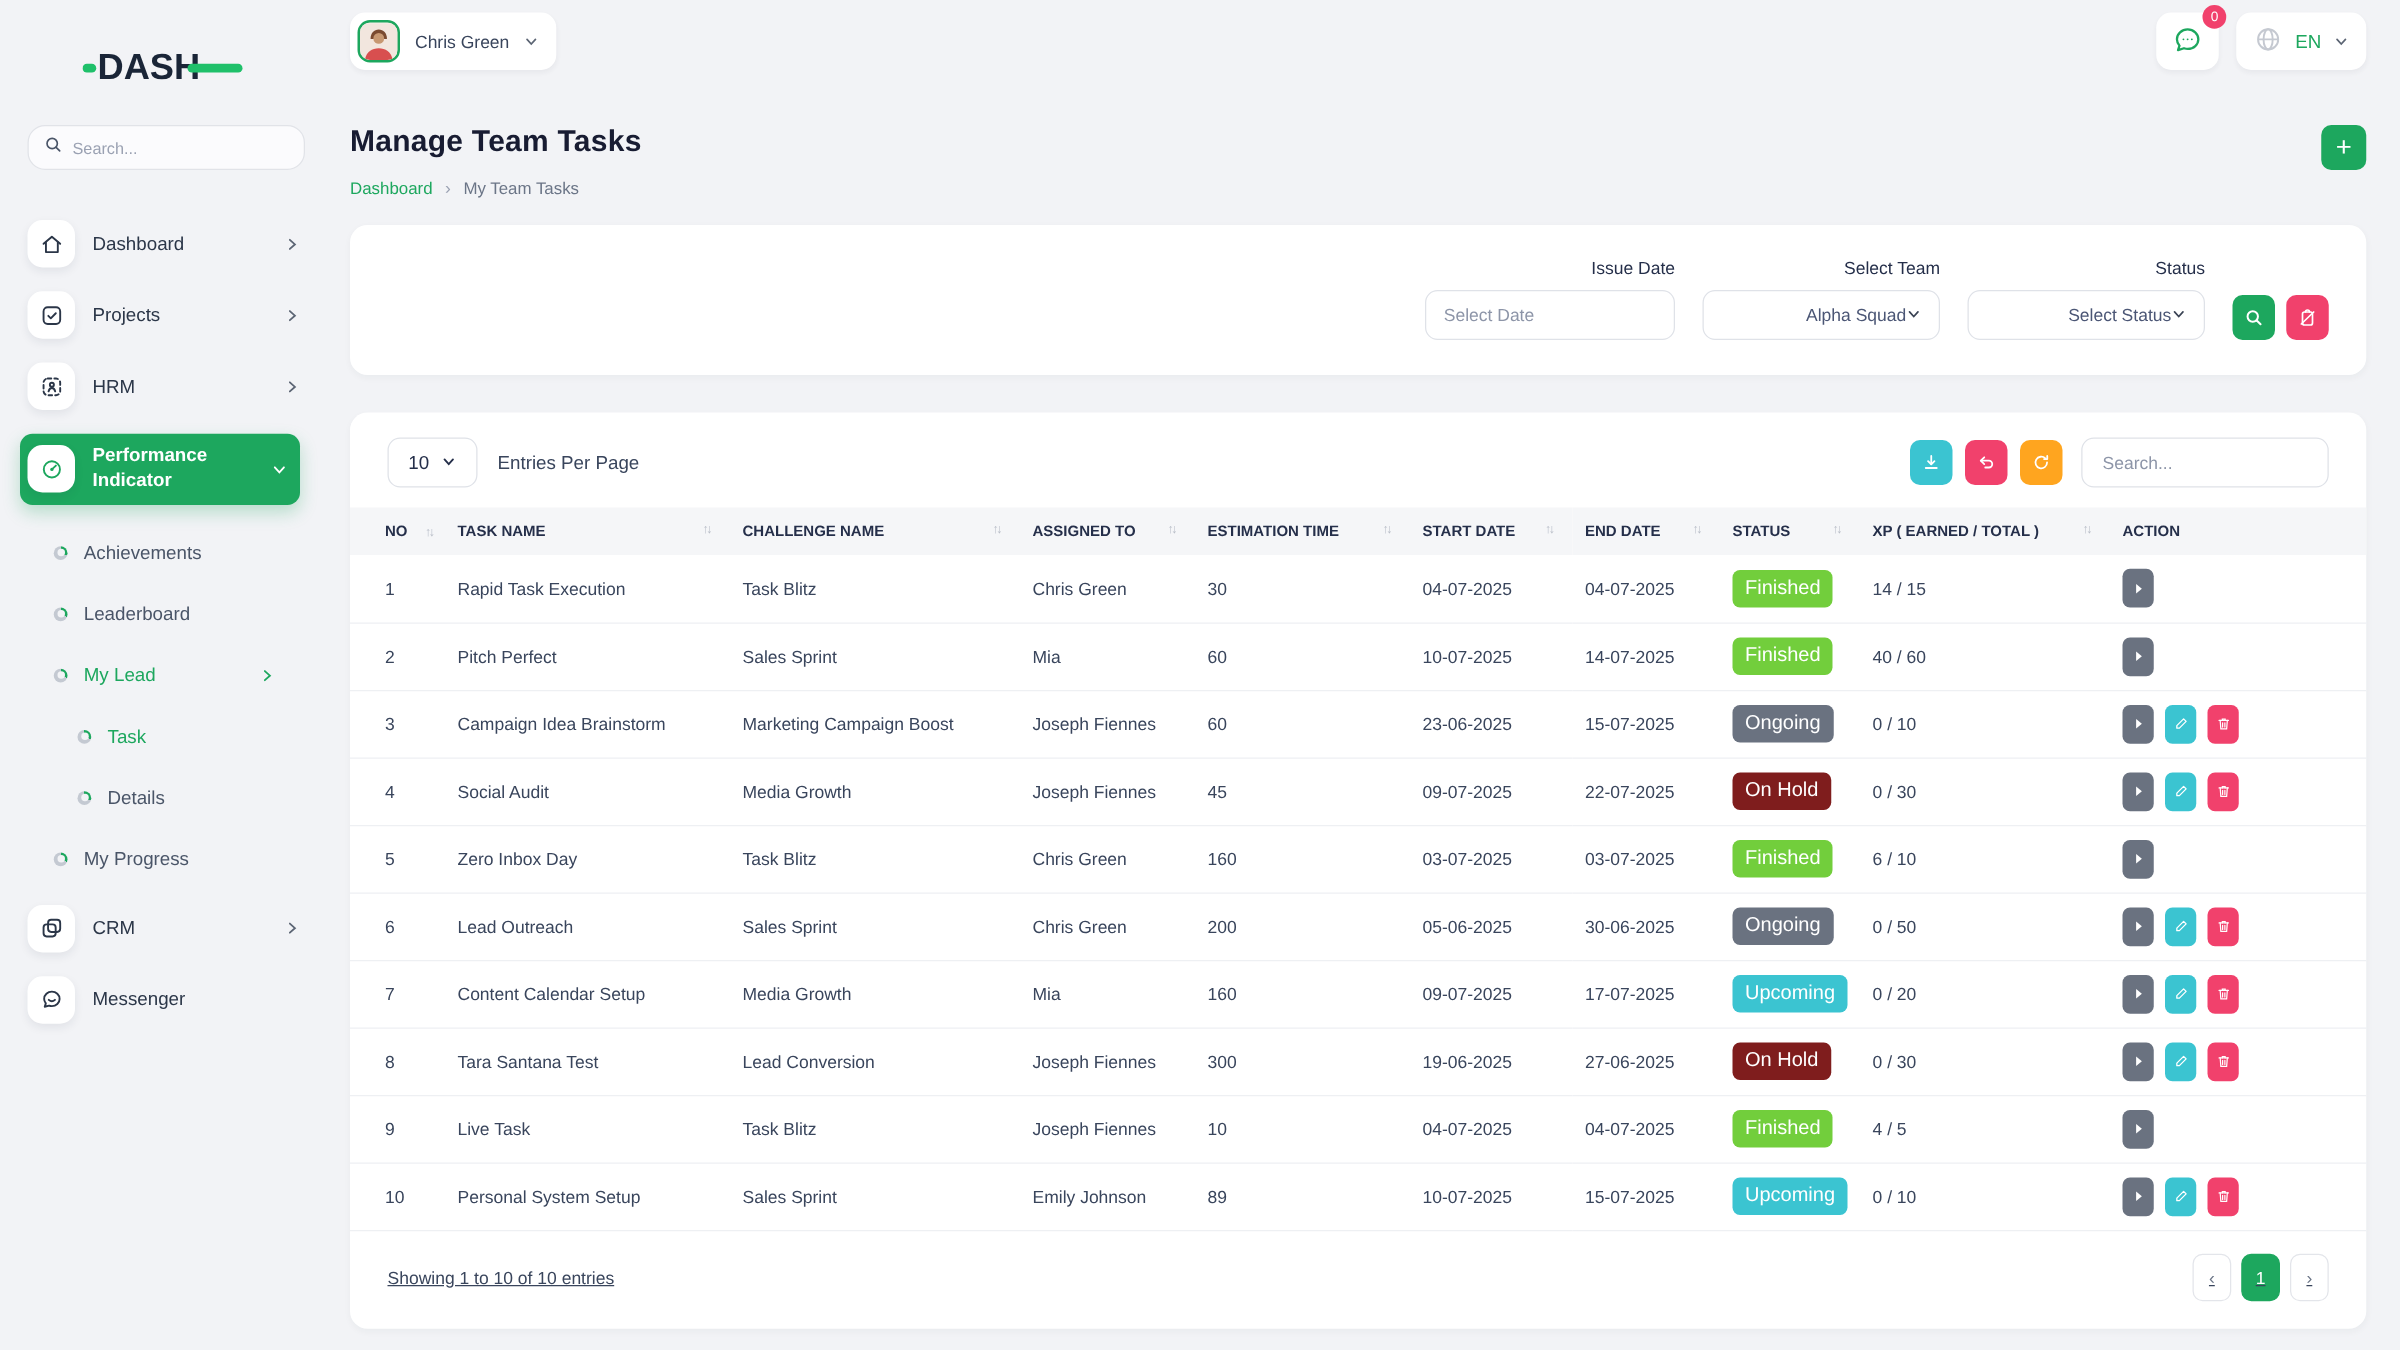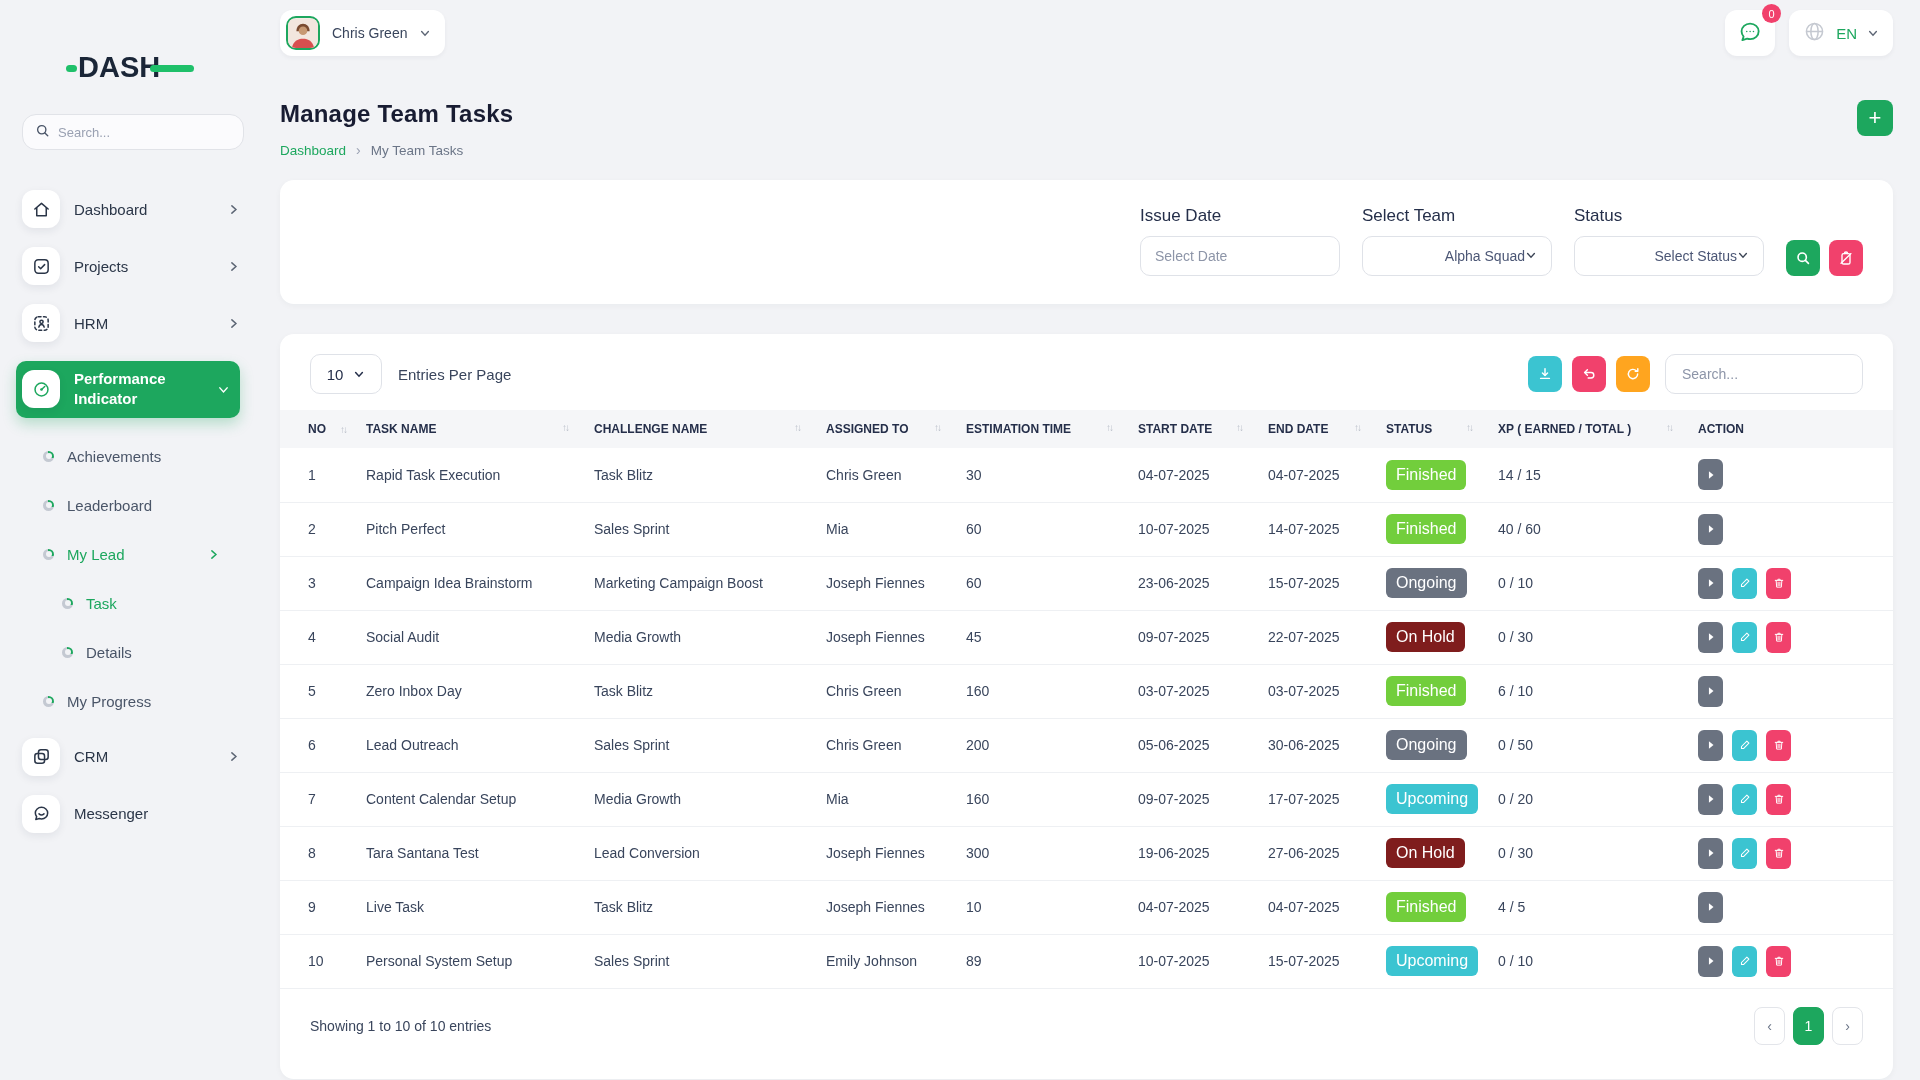--- a/index.html
+++ b/index.html
@@ -6,21 +6,21 @@
   html,body { width:1920px; height:1080px; }
   body {
     font-family:"Liberation Sans", sans-serif;
     background:#f2f3f6;
     color:#39455c;
     overflow:hidden;
     display:flex;
   }
   
   .sidebar { width:256px; flex-shrink:0; padding:16px 16px 16px 22px; }
-  .logo { margin:32px 0 0 44px; width:130px; height:40px; }
+  .logo { margin:18px 0 0 44px; width:130px; height:40px; }
   .side-search {
     margin-top:26px; width:222px; height:36px; border:1px solid #e1e3e8;
     border-radius:14px; background:#fbfbfd; display:flex; align-items:center;
     padding:0 12px; gap:8px;
   }
   .side-search input { border:none; outline:none; background:transparent; font-size:13px; color:#4b5675; width:150px; font-family:inherit; }
   .side-search input::placeholder { color:#9aa1b2; }
   .menu { margin-top:40px; }
   .mi { display:flex; align-items:center; gap:14px; margin-bottom:19px; cursor:pointer; }
   .icon-box {
@@ -71,21 +71,21 @@
   .breadcrumb { margin-top:14px; font-size:13.5px; display:flex; align-items:center; gap:10px; }
   .breadcrumb a { color:#1da75e; text-decoration:none; cursor:pointer; }
   .breadcrumb .sep { color:#9aa1b2; font-size:14px; }
   .breadcrumb .cur { color:#6b7587; }
   .add-btn { width:36px; height:36px; background:#1da75e; color:#fff; border:none; border-radius:8px;
     font-size:22px; line-height:1; cursor:pointer; display:flex; align-items:center; justify-content:center; }
   .card { background:#fff; border-radius:14px; box-shadow:0 2px 6px rgba(35,45,60,.04); }
   
   .filter-card { margin-top:22px; padding:26px 30px 28px; display:flex; justify-content:flex-end; gap:22px; }
   .fgroup { display:flex; flex-direction:column; }
-  .fgroup label { font-size:17px; color:#252f4a; margin-bottom:10px; }
+  .fgroup label { font-size:14px; color:#252f4a; margin-bottom:10px;text-align:right; }
   .fctrl { height:40px; border:1px solid #dfe2e8; border-radius:10px; background:#fff; font-size:14px;
     color:#4b5675; padding:16px 14px; font-family:inherit; outline:none; }
   input.fctrl { width:200px; }
   input.fctrl::placeholder { color:#8d95a8; }
   .fselect { width:190px; display:flex; align-items:center; justify-content:flex-end; cursor:pointer; }
   .fbtns { display:flex; gap:9px; align-self:flex-end; }
   .ibtn { width:34px; height:36px; border:none; border-radius:8px; display:flex; align-items:center; justify-content:center; cursor:pointer; }
   .ibtn.green { background:#1da75e; }
   .ibtn.pink { background:#f1416c; }
   .ibtn.teal { background:#3bc4d1; }
@@ -112,21 +112,21 @@
     color:#fff; font-size:16px; }
   .badge[data-status="Finished"] { background:#72ce3c; }
   .badge[data-status="Ongoing"]  { background:#6a7280; }
   .badge[data-status="On Hold"]  { background:#7f1d1d; }
   .badge[data-status="Upcoming"] { background:#3bc4d1; }
   .actions { display:flex; gap:9px; }
   .abtn { width:25px; height:31px; border:none; border-radius:6px; display:flex; align-items:center; justify-content:center; cursor:pointer; }
   .abtn.view { background:#6a7280; }
   .abtn.edit { background:#3bc4d1; }
   .abtn.del  { background:#f1416c; }
-  .tfooter { display:flex; justify-content:space-between; align-items:center; padding:18px 30px 34px; }
+  .tfooter { display:flex; justify-content:space-between; align-items:center; padding:18px 30px 22px;text-decoration:underline; }
   .showing { font-size:14px; color:#39455c; }
   .pagination { display:flex; gap:8px; }
   .pg { min-width:31px; height:38px; border:1px solid #e3e5ea; background:#fff; border-radius:8px;
     color:#6b7587; font-size:14px; cursor:pointer; display:flex; align-items:center; justify-content:center; font-family:inherit; }
   .pg.active { background:#1da75e; border-color:#1da75e; color:#fff; }
 </style>
 </head>
 <body>
 
 <aside class="sidebar">

